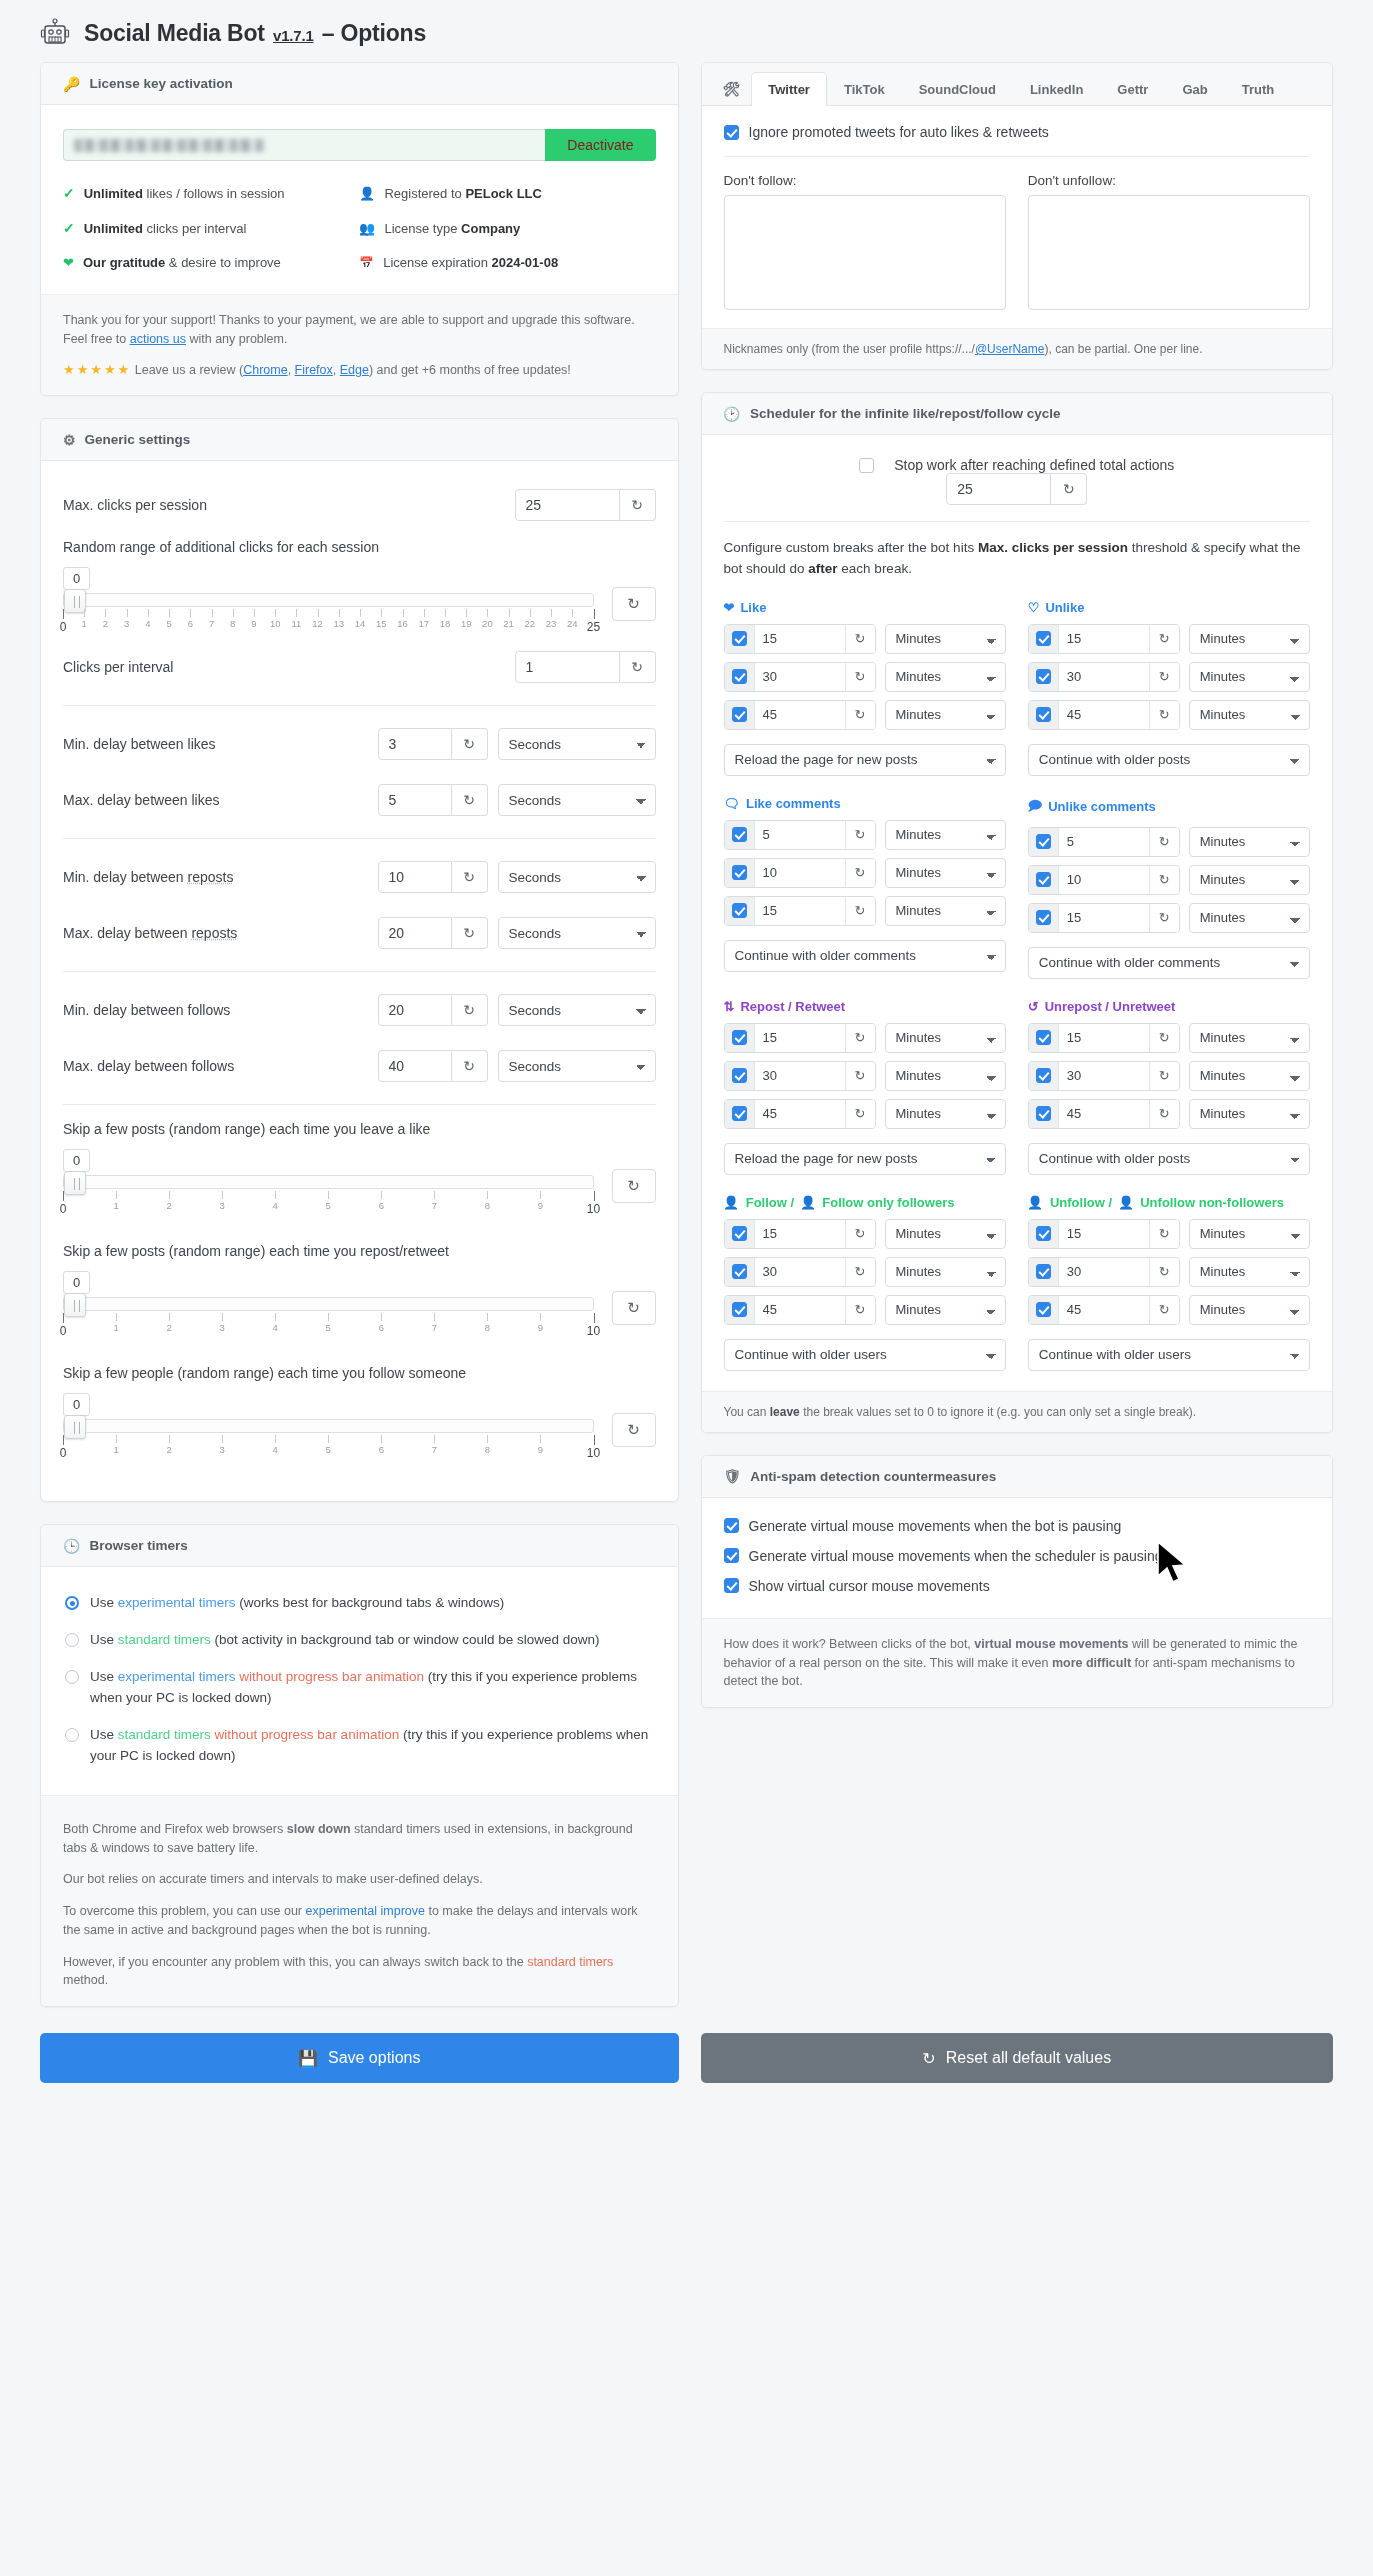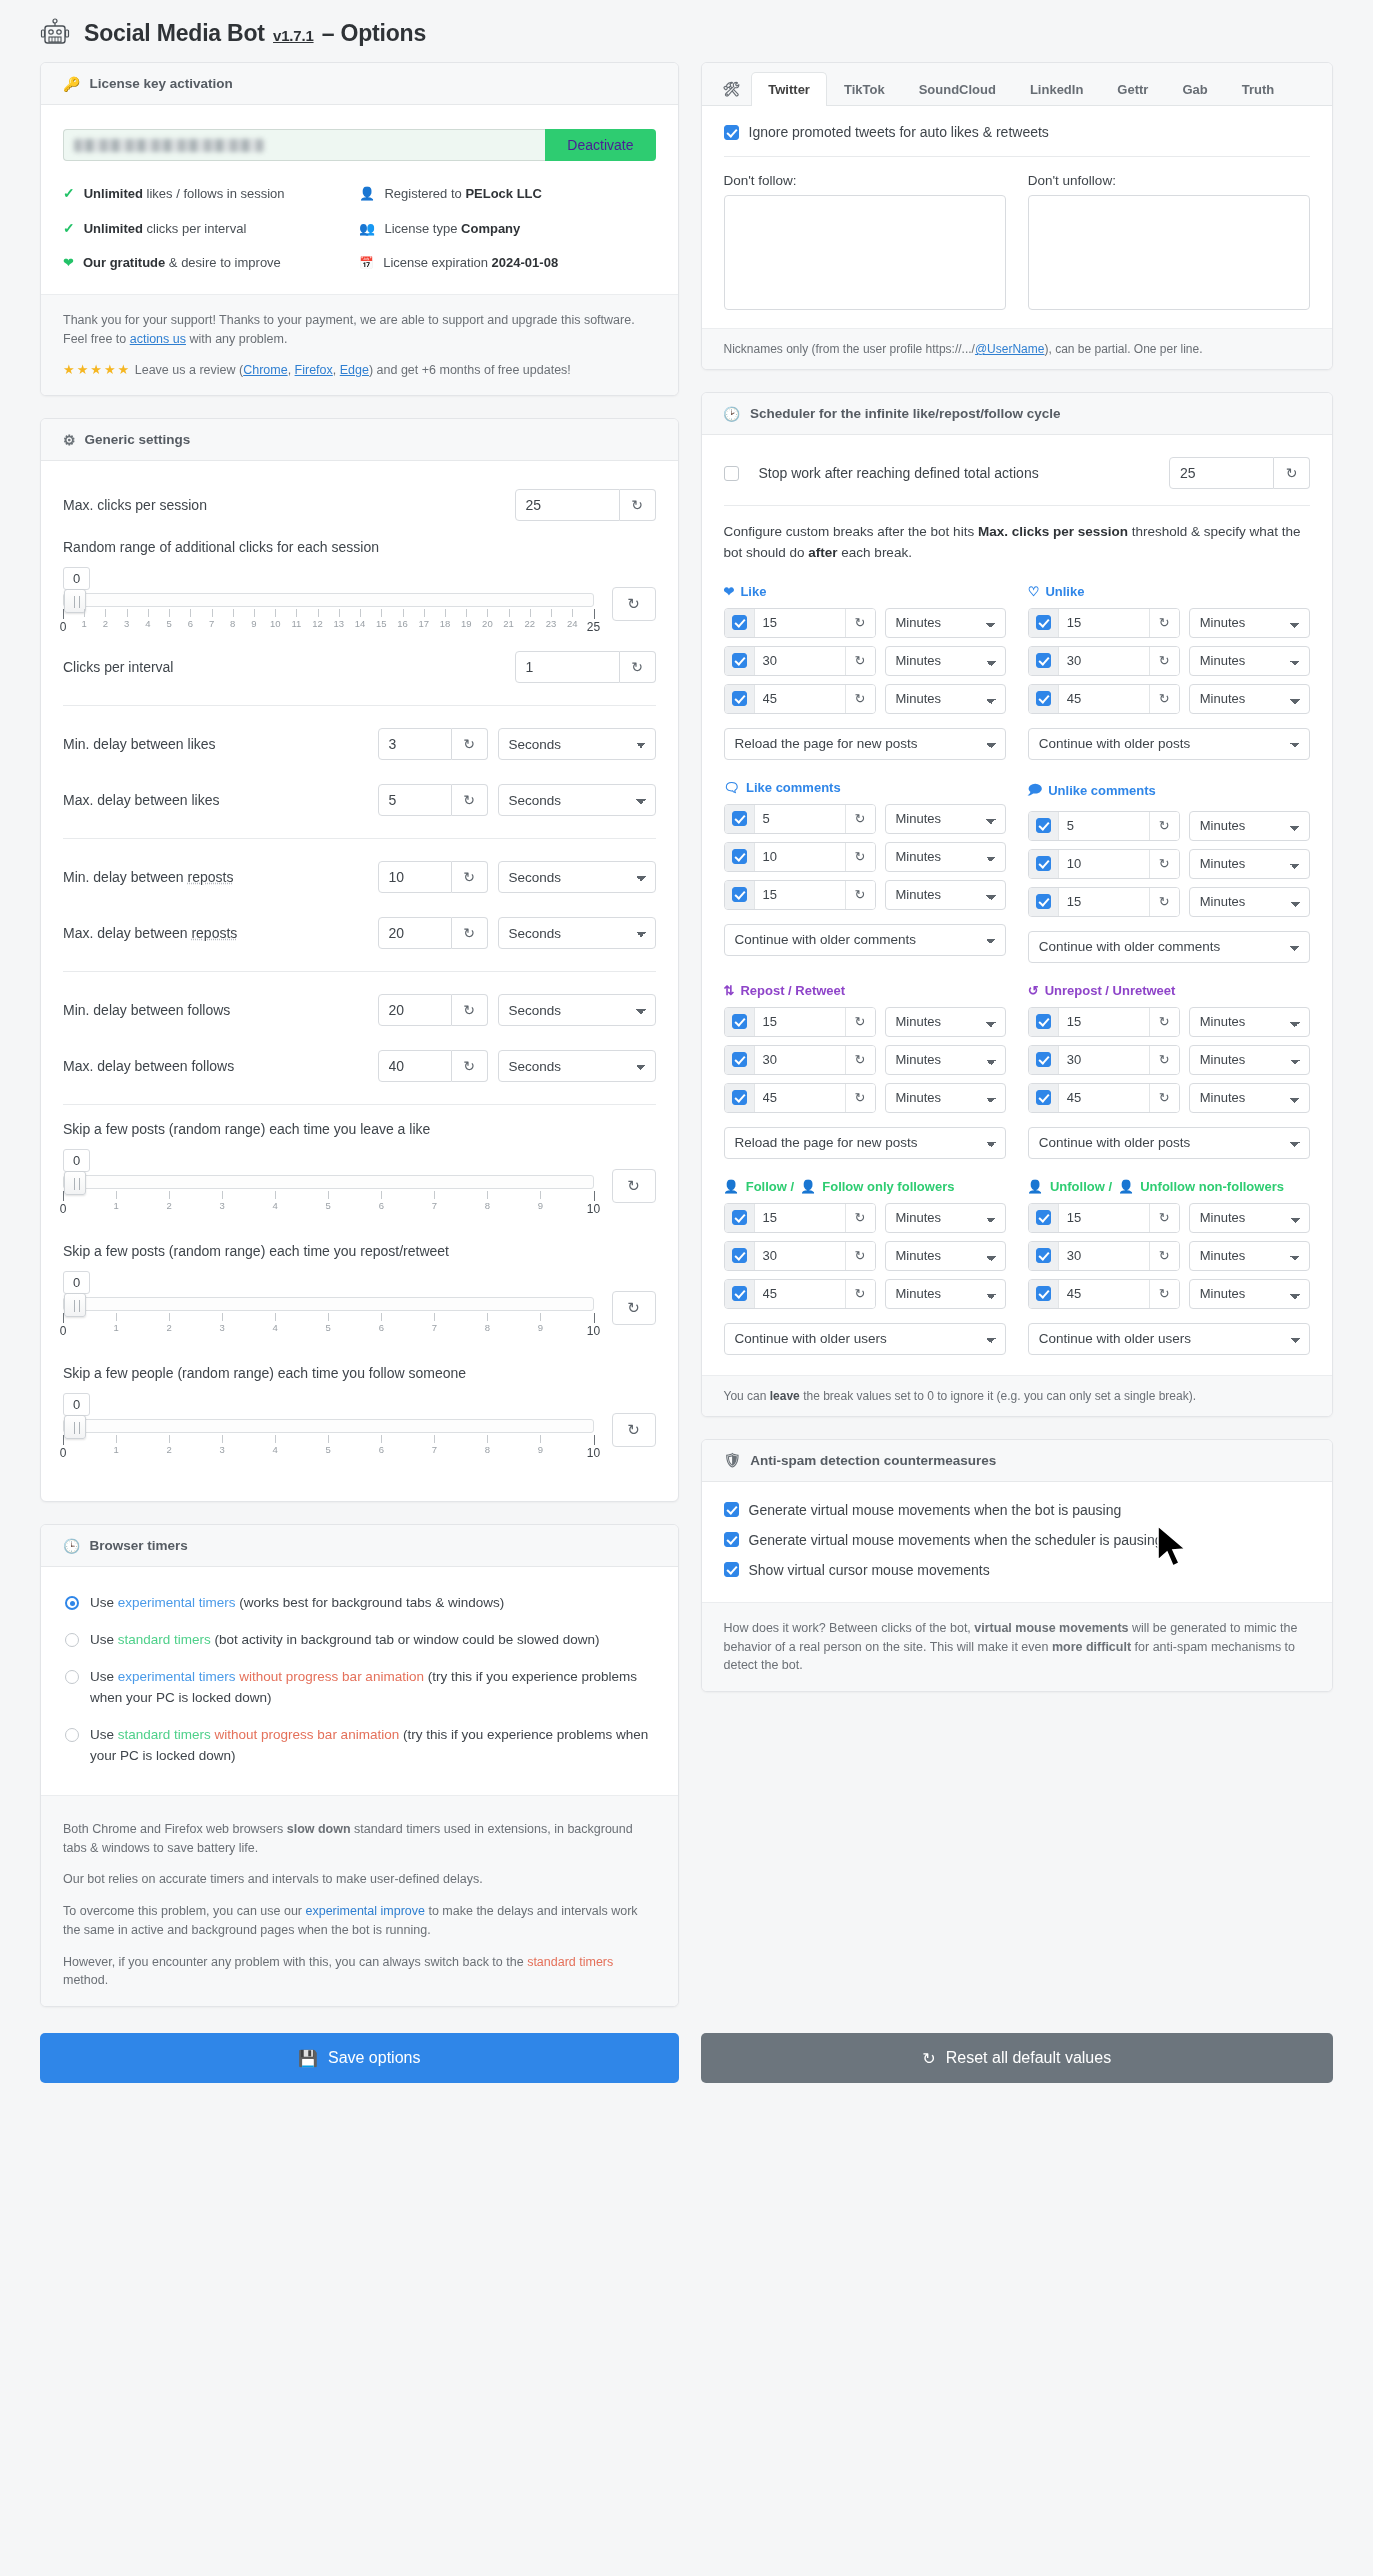--- a/index.html
+++ b/index.html
@@ -61,21 +61,21 @@
     border-right: none; border-radius: 4px 0 0 4px;
     background: #eef7f2; position: relative; overflow: hidden;
   }
   .blurred-key {
     position: absolute; left: 10px; top: 9px; width: 190px; height: 13px;
     background: repeating-linear-gradient(90deg,
       #9aa0a6 0 7px, #c9ccd0 7px 12px, #8e969c 12px 19px, #d6d8db 19px 26px);
     filter: blur(2.5px); opacity: .75; border-radius: 2px;
   }
   .btn-deactivate {
-    background: #2ecc71; color: #4c1d95; border: none; cursor: pointer;
+    background: #2ecc71; color: #7f1d1d; border: none; cursor: pointer;
     padding: 0 22px; height: 32px; border-radius: 0 4px 4px 0;
     font-size: 14px; font-family: inherit;
   }
   .lic-grid {
     display: grid; grid-template-columns: 1fr 1fr;
     row-gap: 19px; margin-top: 24px;
   }
   .lic-item { display: flex; align-items: center; gap: 9px; font-size: 13px; color: #4a5056; }
   .lic-item b { color: #2f3337; }
   .tick { color: #23c268; font-size: 14px; font-weight: bold; }
@@ -202,20 +202,21 @@
   }
   .note {
     background: #f7f8f9; border-top: 1px solid #ebedef;
     padding: 13px 22px; font-size: 12px; color: #6b7076;
   }
 
   
   .sch-top {
     display: flex; align-items: center; justify-content: space-between;
     padding: 4px 0 0 0;
+    flex-direction: column;
   }
   .sch-desc { font-size: 13.5px; color: #3f454b; line-height: 1.55; margin: 0; }
   .sch-desc b { color: #2f3337; }
   .sch-grid { display: grid; grid-template-columns: 1fr 1fr; gap: 0 22px; }
   .grp-title {
     font-size: 13px; font-weight: bold; margin: 20px 0 9px 0;
     display: flex; align-items: center; gap: 6px;
   }
   .c-blue { color: #2f86e8; }
   .c-purple { color: #8e44c9; }

